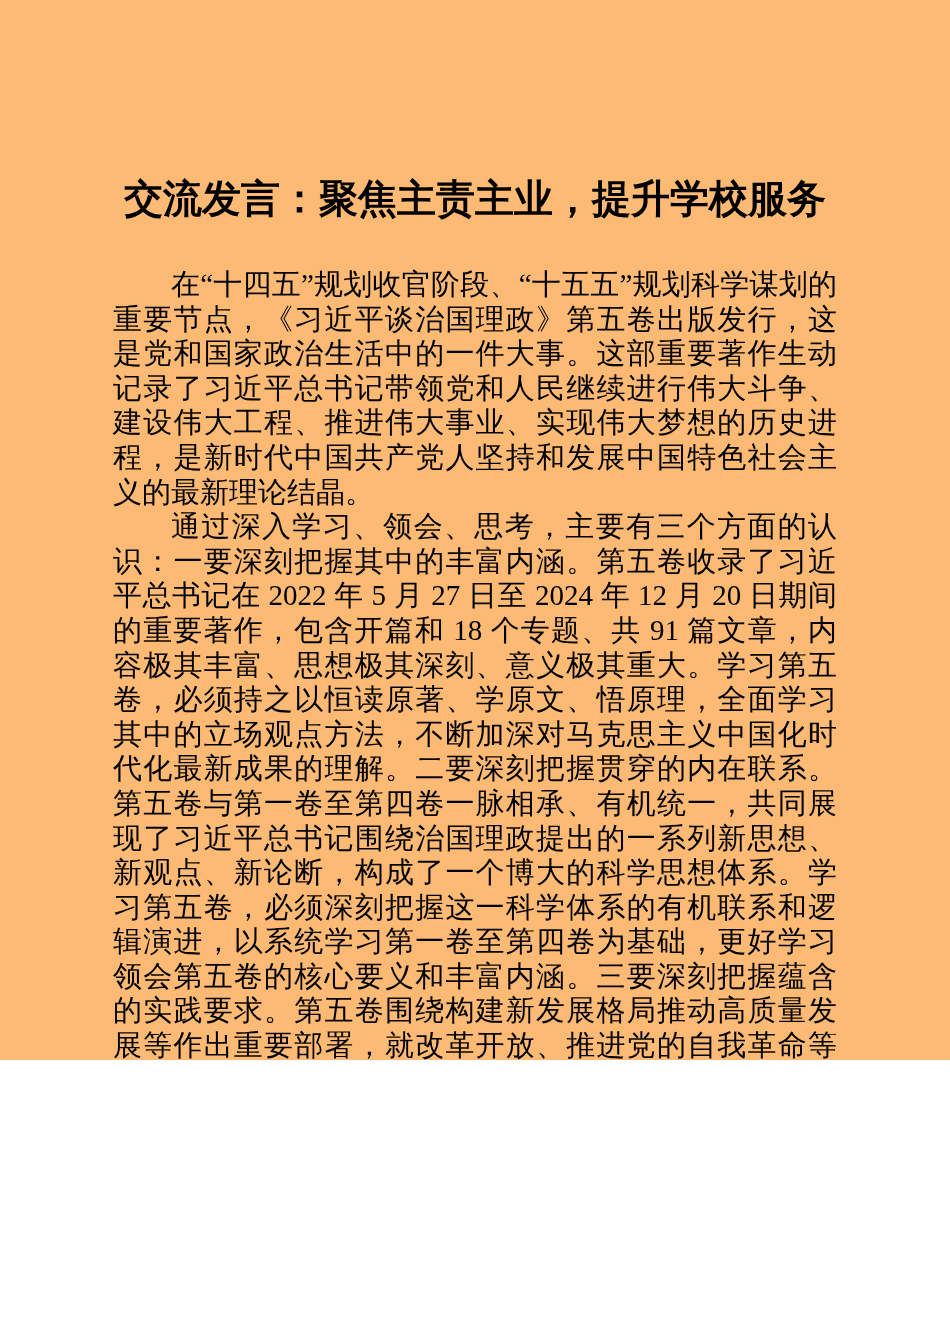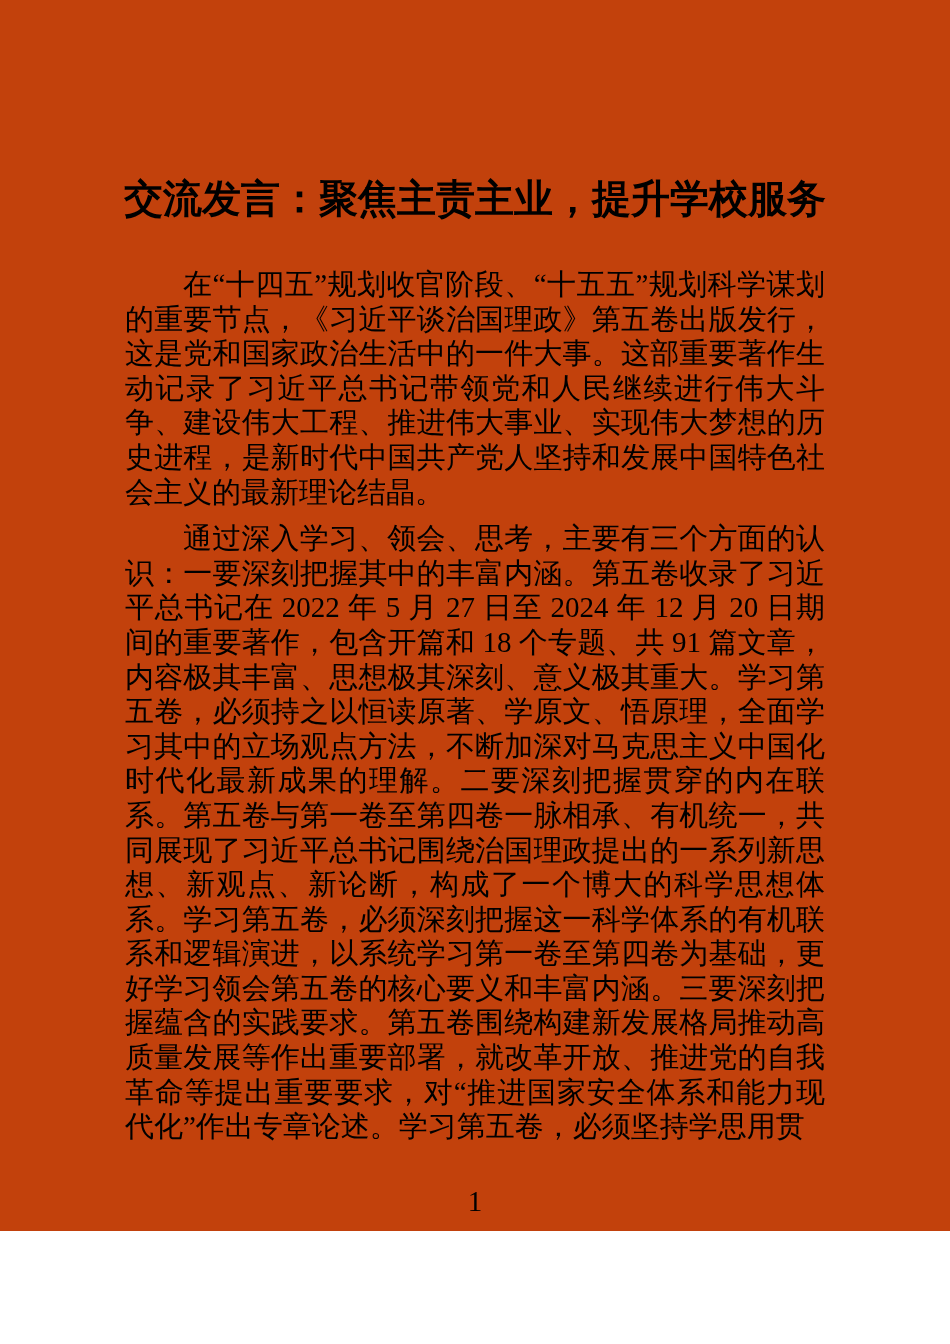--- a/index.html
+++ b/index.html
@@ -3,22 +3,22 @@
 <meta charset="utf-8">
 <style>
   html, body {
     margin: 0;
     padding: 0;
     background: #ffffff;
   }
   .page {
     position: relative;
     width: 950px;
-    height: 1231px;
-    background: #c2410c;
+    height: 1060px;
+    background: #fdba74;
     color: #000000;
     overflow: hidden;
   }
   .content {
     position: absolute;
     left: 113px;
     top: 163px;
     width: 724px;
   }
   .doc-title {
@@ -33,21 +33,21 @@
   .doc-body {
     margin-top: 32px;
     font-family: "Liberation Serif", serif;
     font-size: 29px;
     line-height: 34.6px;
     text-align: justify;
     text-justify: inter-character;
     color: #000000;
   }
   .doc-body p {
-    margin: 12px;
+    margin: 0;
     padding: 0;
     text-indent: 2em;
     word-break: break-all;
   }
   .page-number {
     position: absolute;
     top: 1184px;
     left: 0;
     width: 100%;
     text-align: center;

